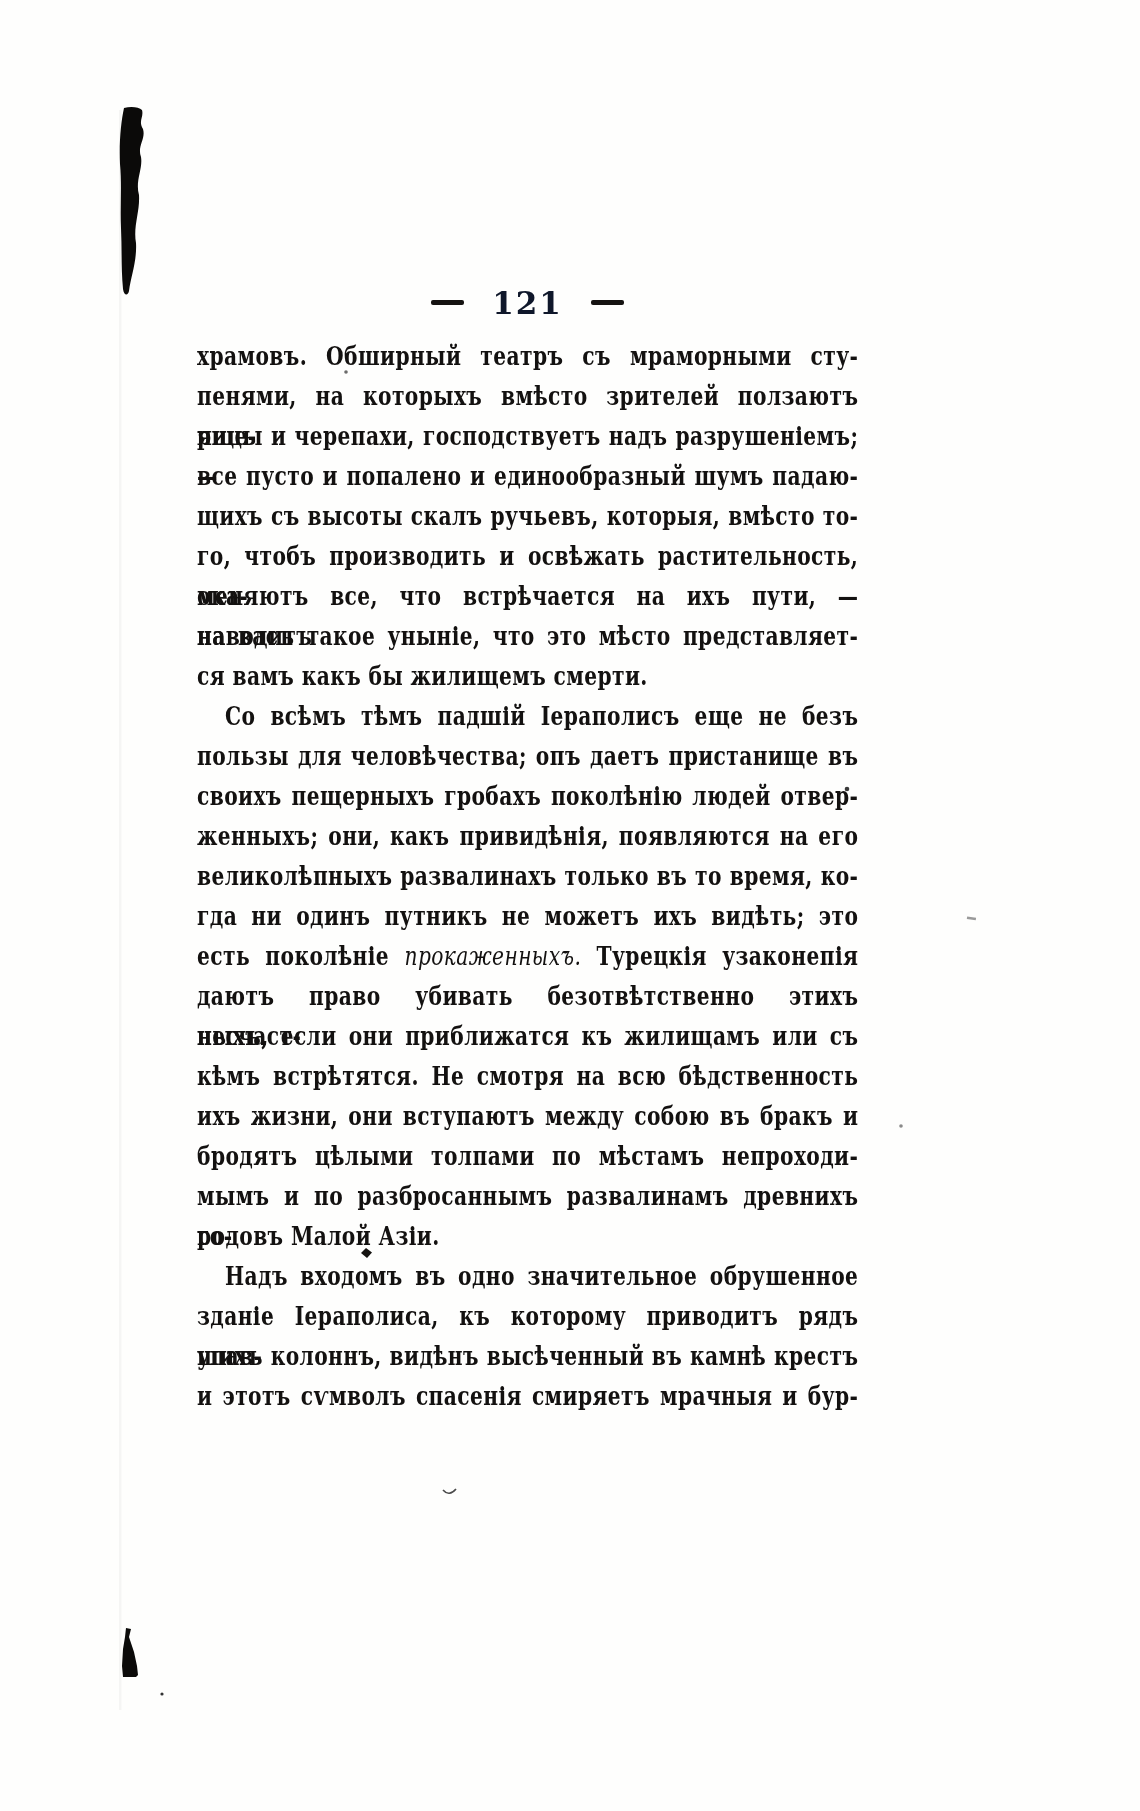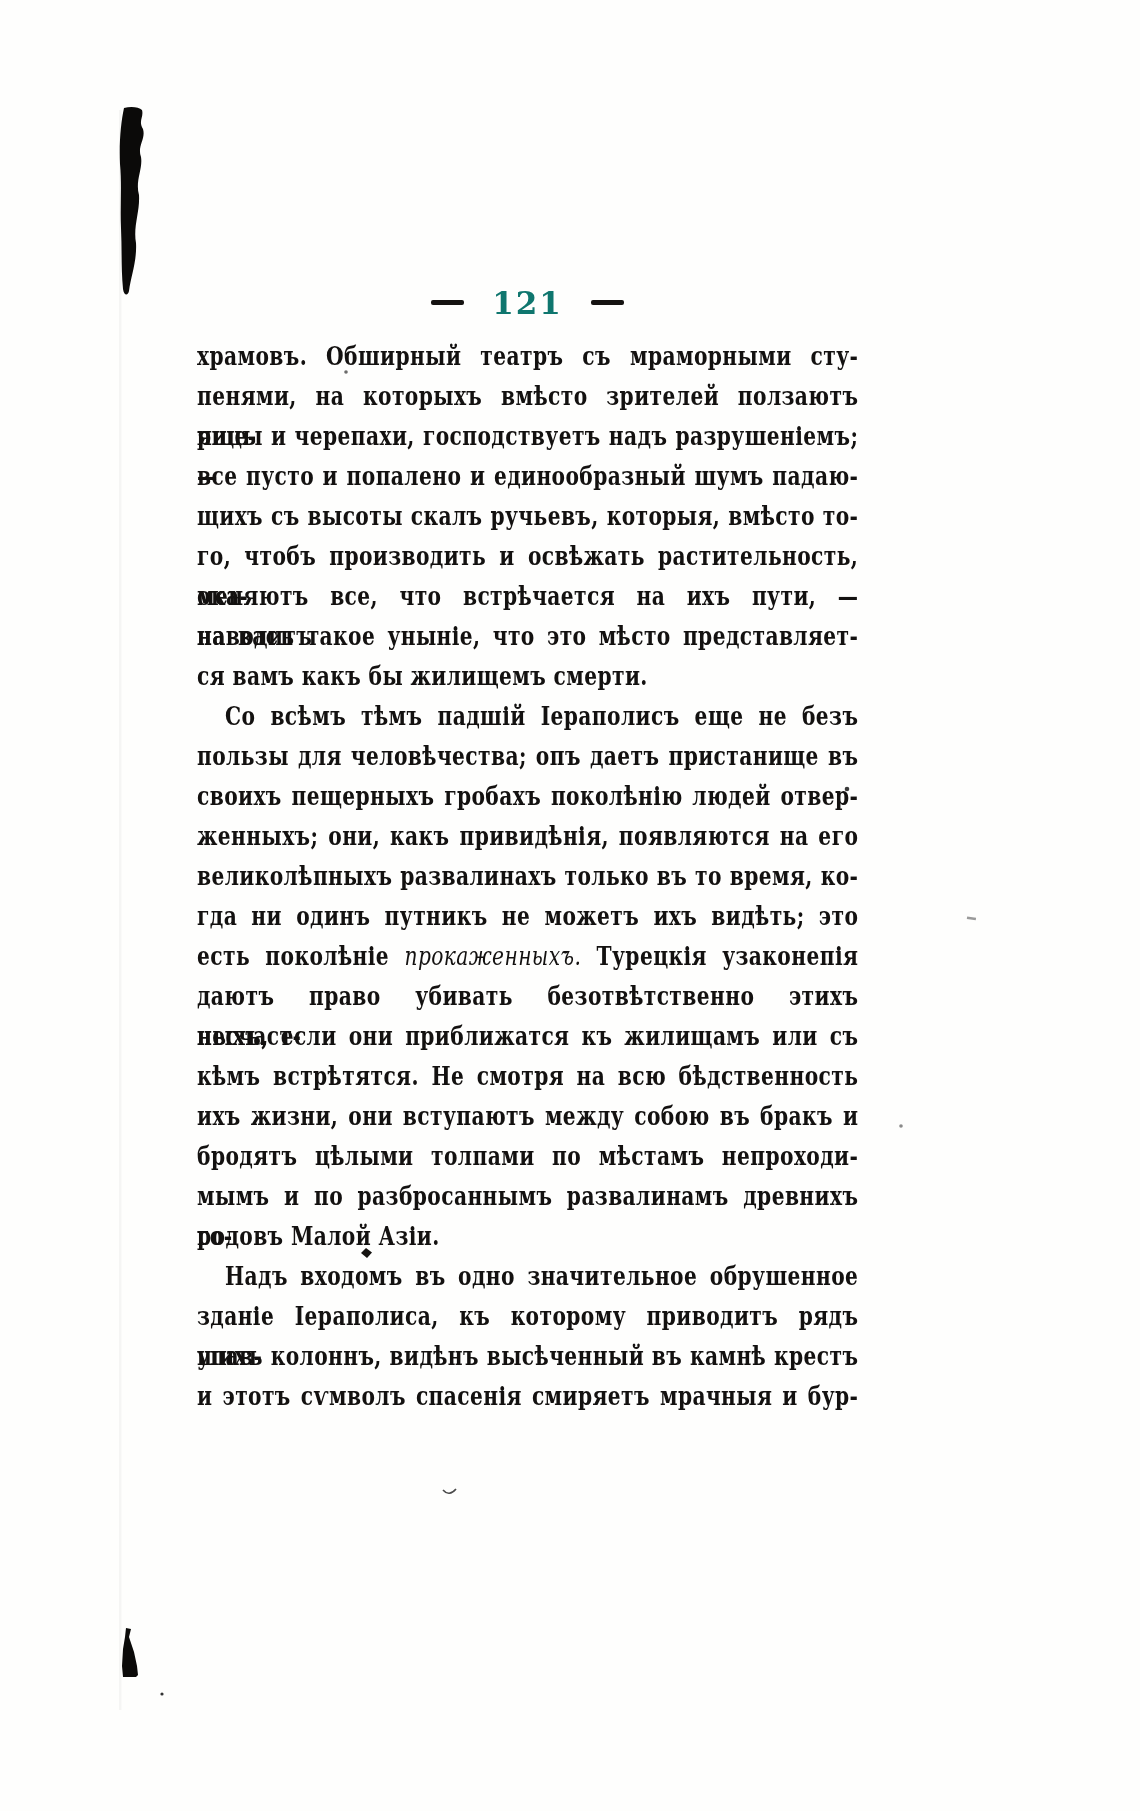--- a/index.html
+++ b/index.html
@@ -10,21 +10,21 @@
   }
   .page{position:absolute;inset:0;background:#fefefd;}
 
   
   .page-header{
     position:absolute;left:197px;top:281px;width:661px;height:36px;
     display:flex;justify-content:center;align-items:center;gap:28px;
   }
   .hdash{width:33px;height:5px;background:#151311;border-radius:2px;margin-top:6px;}
   .hnum{
-    font-size:31px;font-weight:bold;color:#0f766e;letter-spacing:2px;line-height:1;margin-top:8px;
+    font-size:31px;font-weight:bold;color:#0f172a;letter-spacing:2px;line-height:1;margin-top:8px;
   }
 
   
   .text-block{
     position:absolute;left:197px;top:336px;width:850px;
     transform:scaleX(0.778);transform-origin:0 0;
     color:#131110;font-size:26px;font-weight:bold;letter-spacing:0.5px;
   }
   .line{
     height:40px;line-height:40px;

